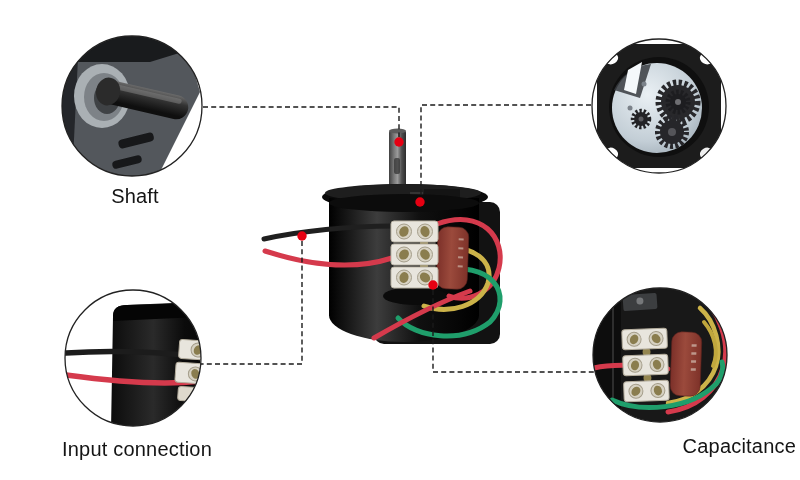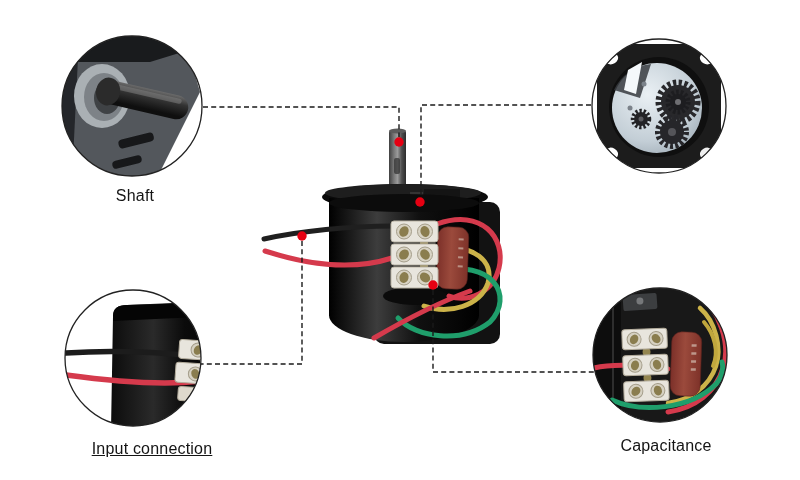--- a/index.html
+++ b/index.html
@@ -1,24 +1,24 @@
 <!DOCTYPE html>
 <html><head>
 <meta charset="utf-8">
 <style>
   html,body{margin:0;padding:0;background:#ffffff;}
   .stage{position:relative;width:800px;height:480px;background:#ffffff;overflow:hidden;
          font-family:"Liberation Sans", sans-serif;}
   .stage svg{position:absolute;left:0;top:0;}
-  .callout-label{position:absolute;width:260px;text-align:center;font-size:16px;
+  .callout-label{position:absolute;width:260px;text-align:center;font-size:20px;
                  color:#141414;letter-spacing:.2px;line-height:24px;}
   .lbl-shaft{left:5px;top:184px;}
   .lbl-gear{left:536px;top:189px;}
-  .lbl-input{left:22px;top:437px;text-decoration:underline;}
-  .lbl-cap{left:536px;top:434px;}
+  .lbl-input{left:7px;top:437px;}
+  .lbl-cap{left:536px;top:434px;text-align:right;}
 </style>
 </head>
 <body>
 
 <div class="stage">
 
 <svg width="800" height="480" viewBox="0 0 800 480">
   <defs>
     <clipPath id="clipShaft">
           <circle cx="132" cy="106" r="70"></circle>

